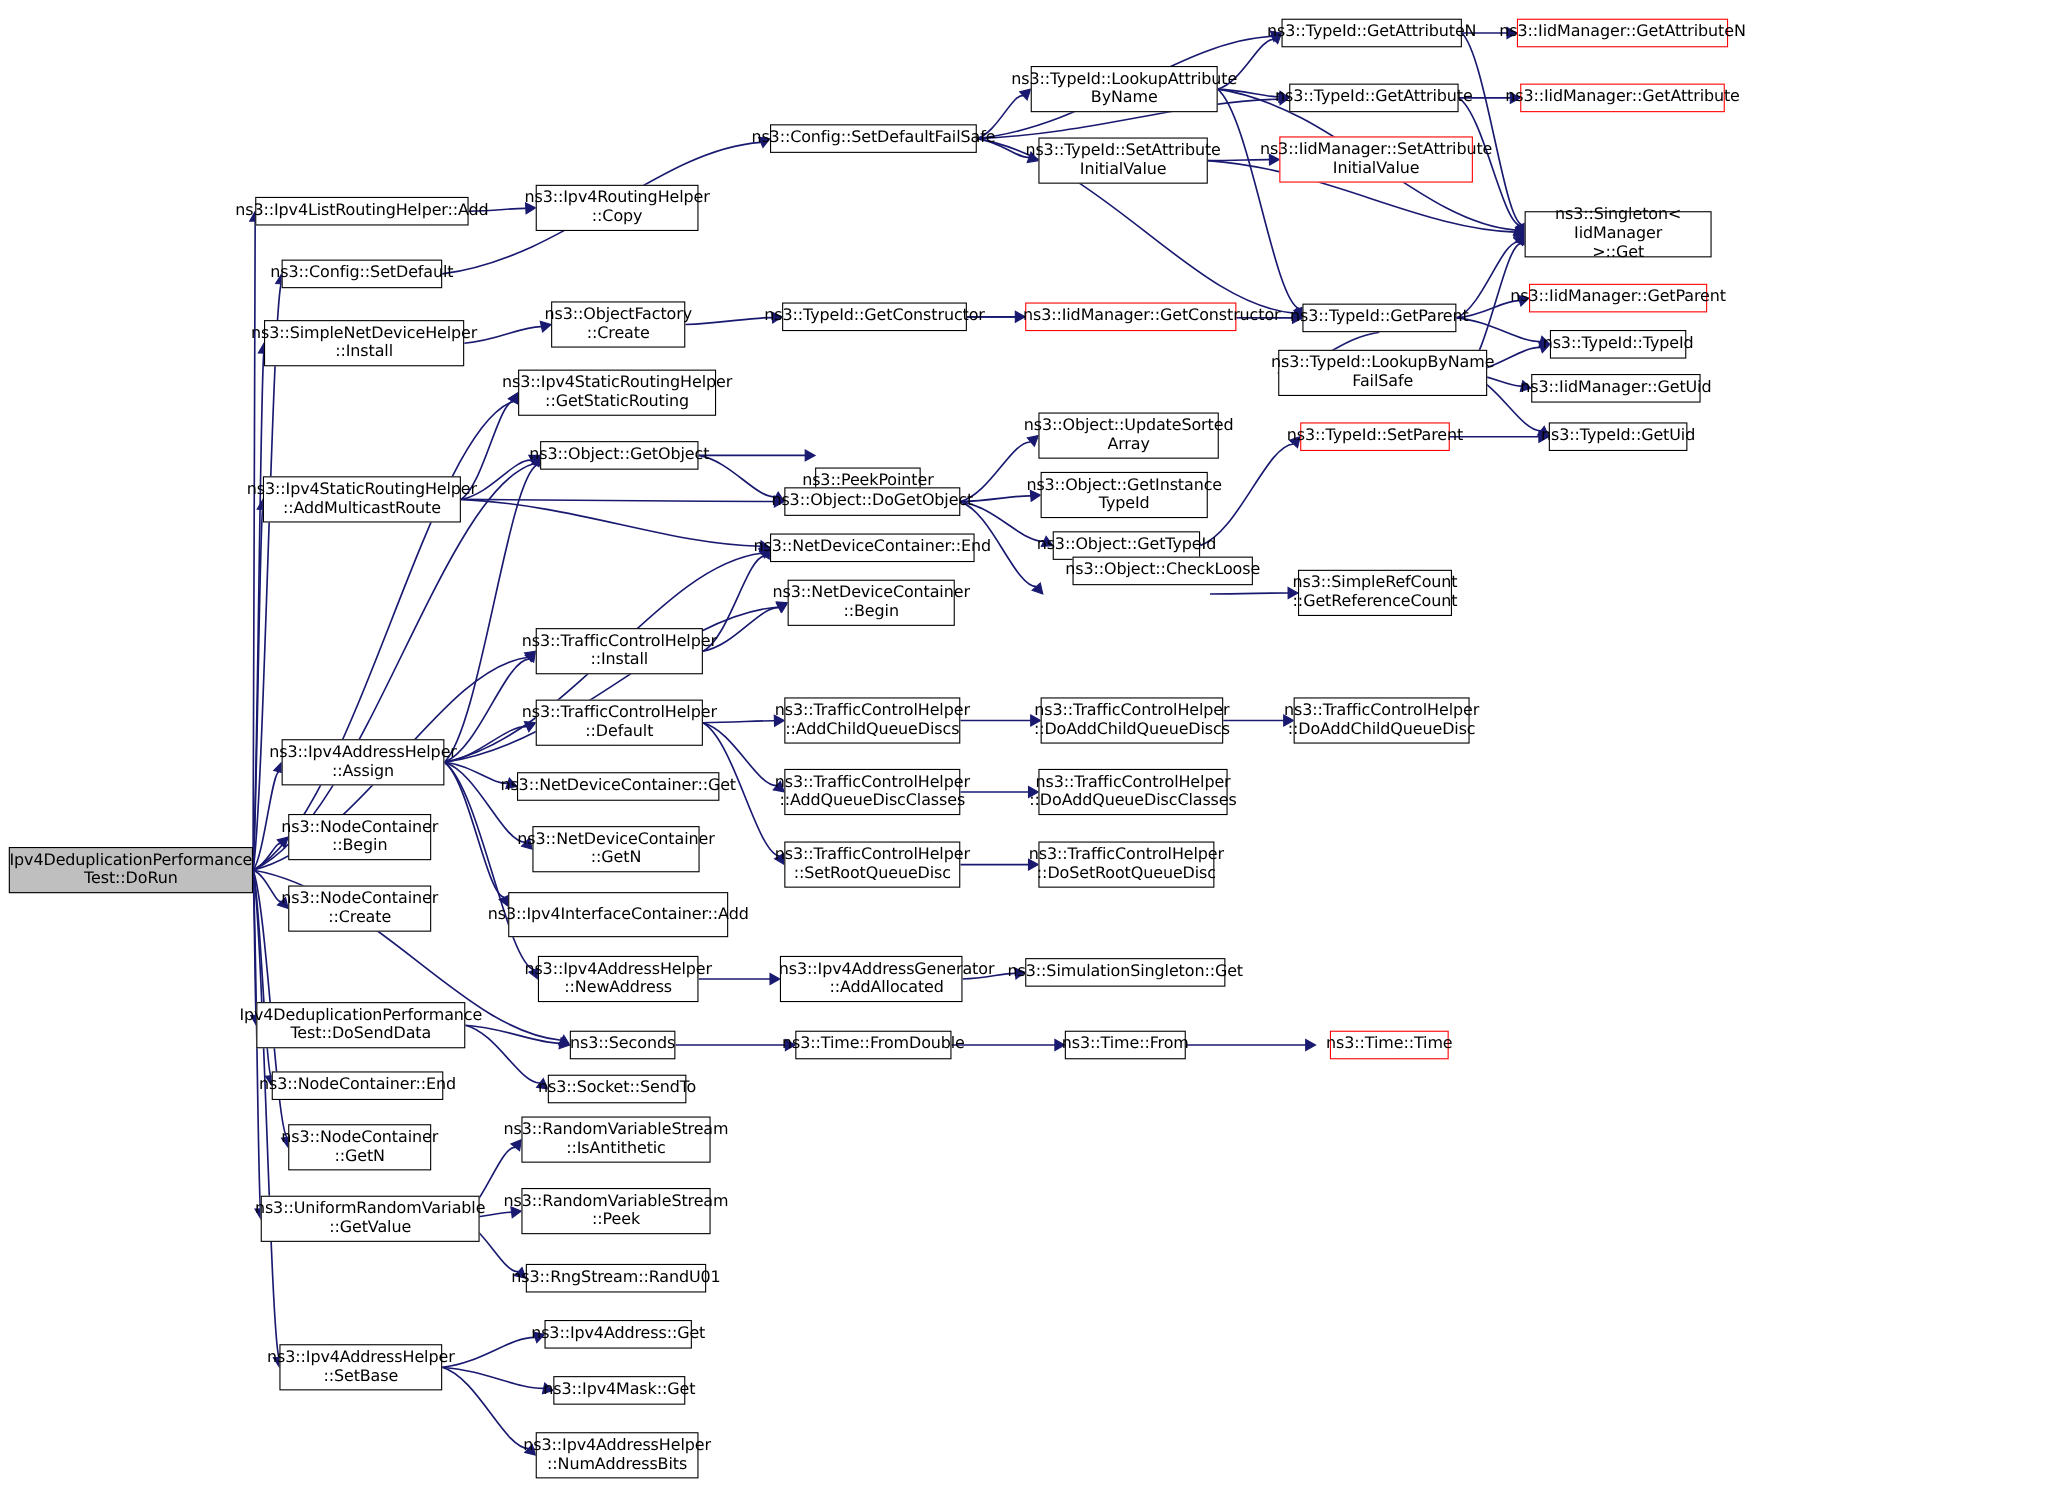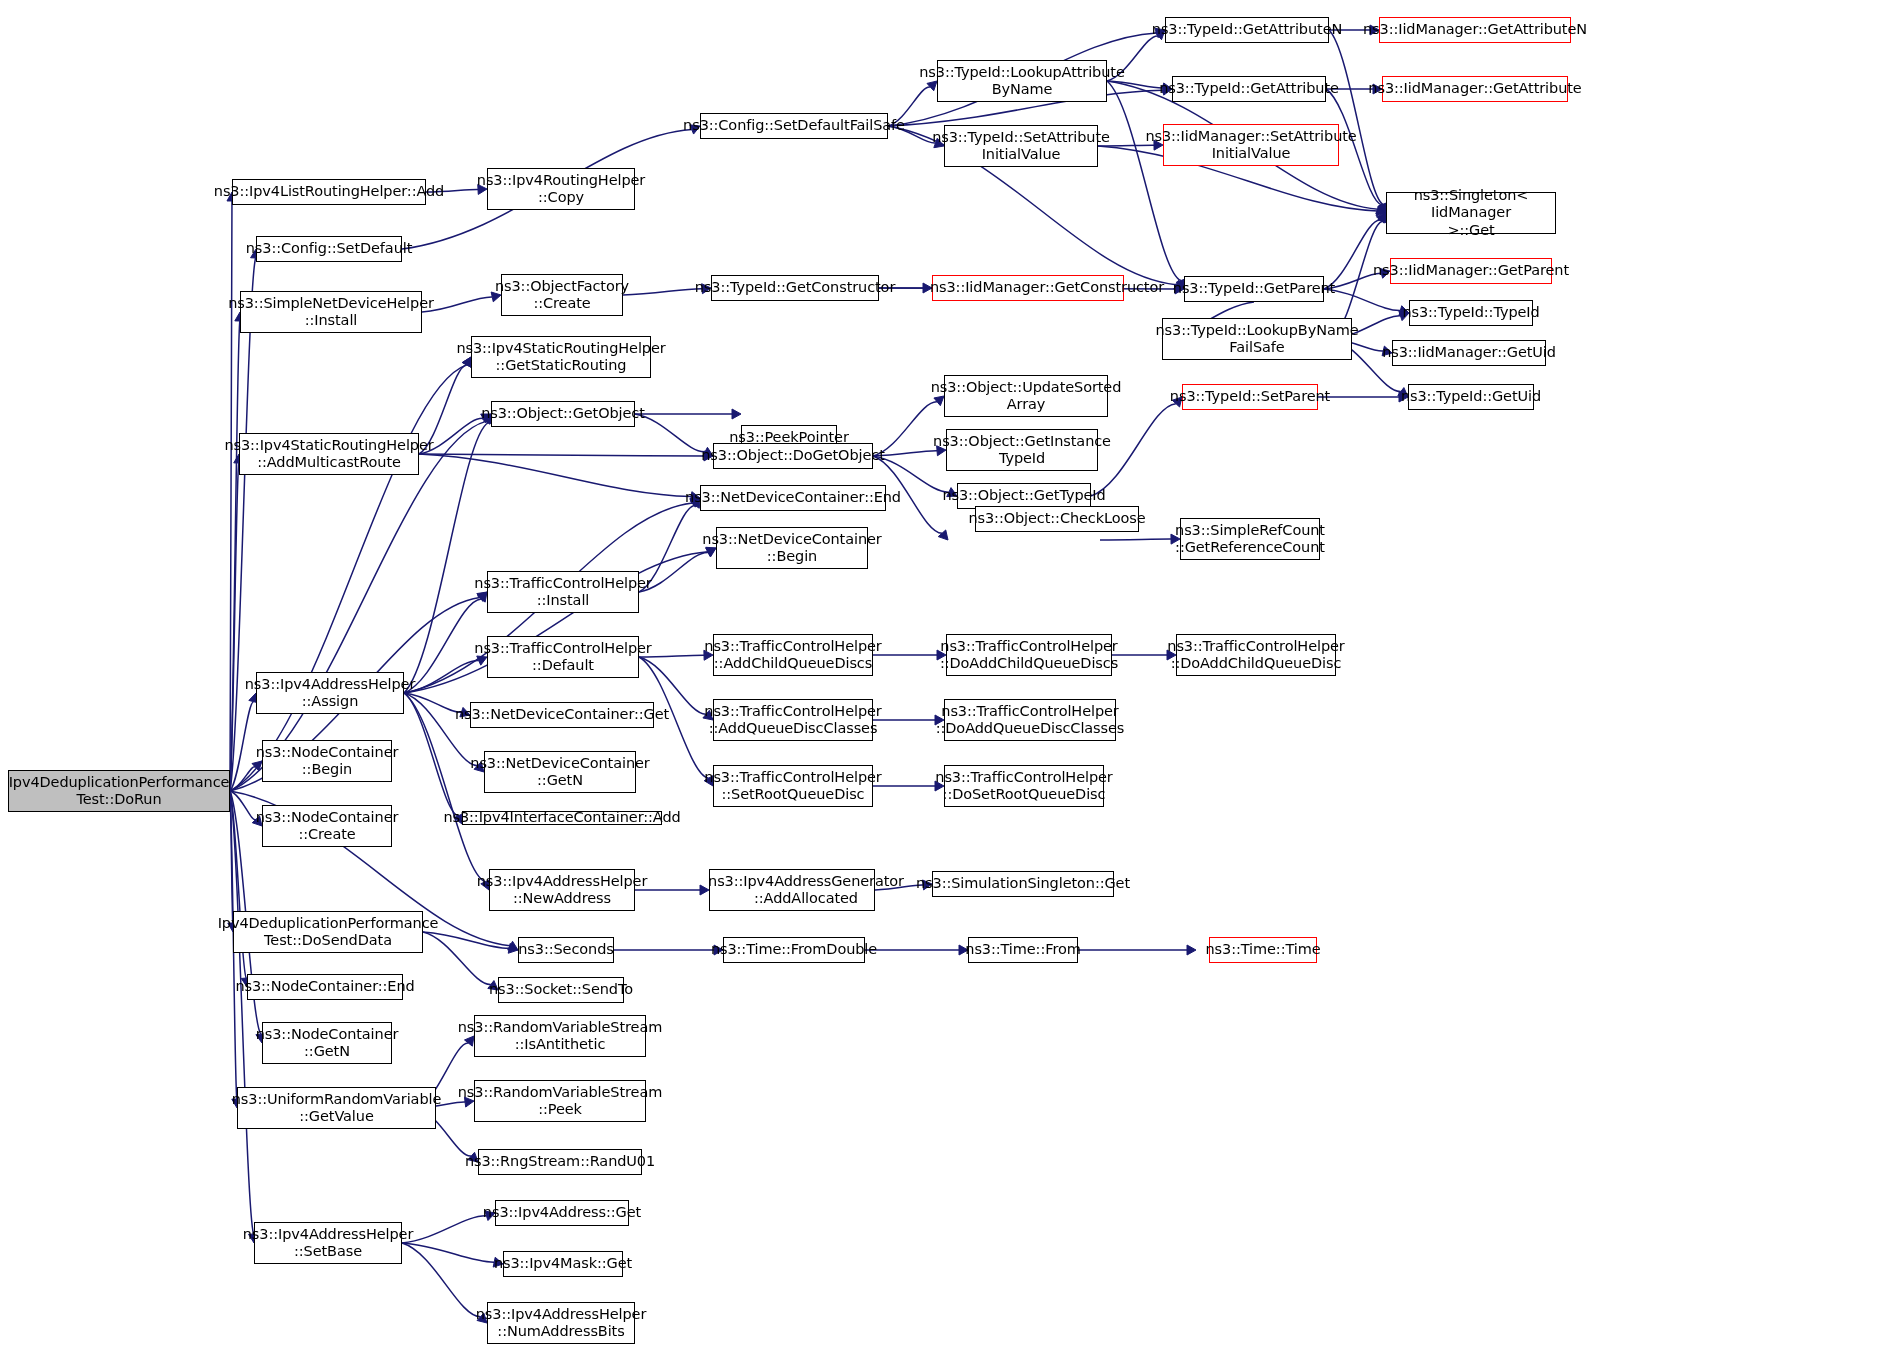--- a/index.html
+++ b/index.html
@@ -313,21 +313,21 @@
 ::AddQueueDiscClasses</div>
       <div class="node" style="left: 944px; top: 699px; width: 172px; height: 42px;">ns3::TrafficControlHelper
 ::DoAddQueueDiscClasses</div>
       <div class="node" style="left: 470px; top: 702px; width: 184px; height: 26px;">ns3::NetDeviceContainer::Get</div>
       <div class="node" style="left: 484px; top: 751px; width: 152px; height: 42px;">ns3::NetDeviceContainer
 ::GetN</div>
       <div class="node" style="left: 713px; top: 765px; width: 160px; height: 42px;">ns3::TrafficControlHelper
 ::SetRootQueueDisc</div>
       <div class="node" style="left: 944px; top: 765px; width: 160px; height: 42px;">ns3::TrafficControlHelper
 ::DoSetRootQueueDisc</div>
-      <div class="node" style="left: 462px; top: 811px; width: 200px; height: 14px;">ns3::Ipv4InterfaceContainer::Add</div>
+      <div class="node" style="left: 462px; top: 811px; width: 200px; height: 41px;">ns3::Ipv4InterfaceContainer::Add</div>
       <div class="node" style="left: 489px; top: 869px; width: 146px; height: 42px;">ns3::Ipv4AddressHelper
 ::NewAddress</div>
       <div class="node" style="left: 709px; top: 869px; width: 166px; height: 42px; padding-left: 32px;">ns3::Ipv4AddressGenerator
 ::AddAllocated</div>
       <div class="node" style="left: 932px; top: 871px; width: 182px; height: 26px;">ns3::SimulationSingleton::Get</div>
       <div class="node" style="left: 233px; top: 911px; width: 190px; height: 42px;">Ipv4DeduplicationPerformance
 Test::DoSendData</div>
       <div class="node" style="left: 518px; top: 937px; width: 96px; height: 26px;">ns3::Seconds</div>
       <div class="node" style="left: 723px; top: 937px; width: 142px; height: 26px;">ns3::Time::FromDouble</div>
       <div class="node" style="left: 968px; top: 937px; width: 110px; height: 26px;">ns3::Time::From</div>

